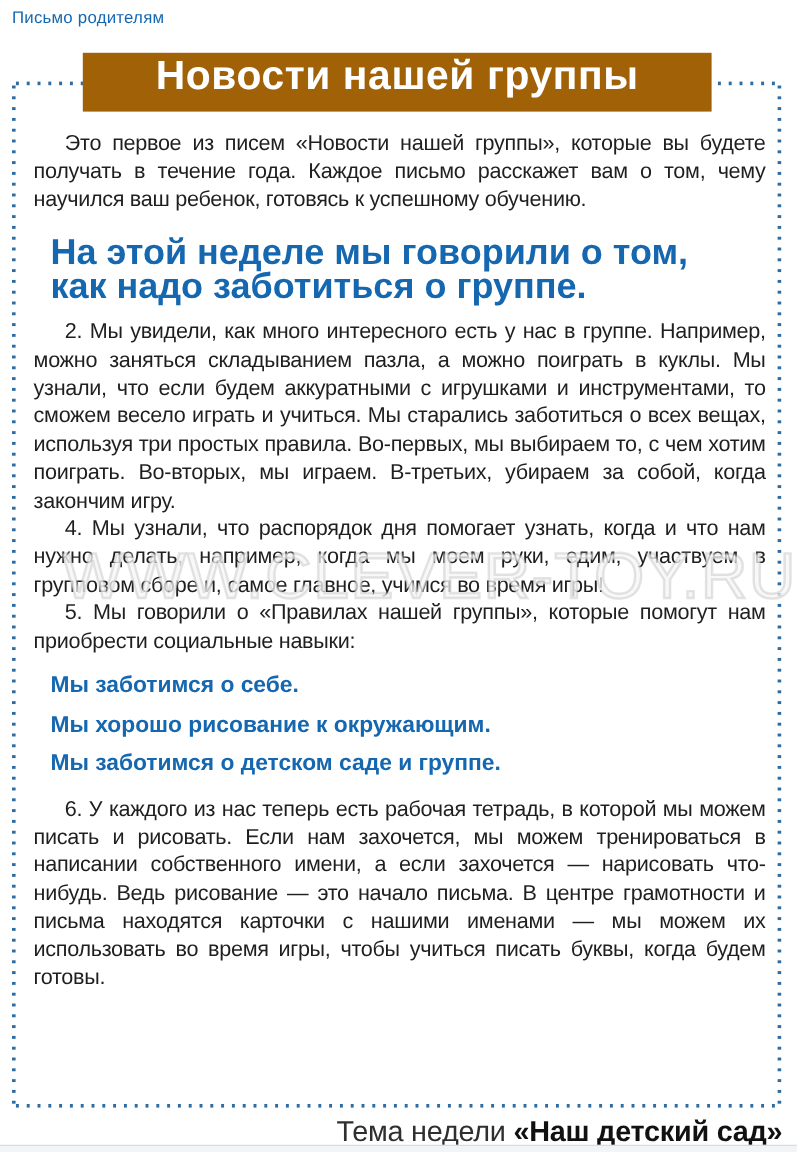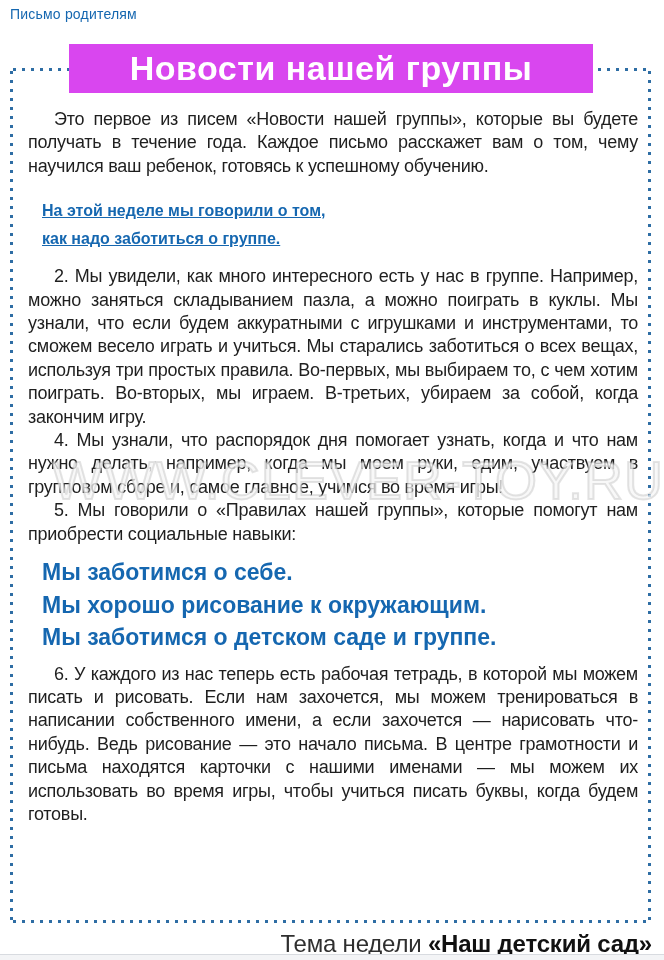--- a/index.html
+++ b/index.html
@@ -27,44 +27,44 @@
     background-image: radial-gradient(circle closest-side, #2e6da4 98%, rgba(46,109,164,0) 100%);
     background-size: 3px 9px; background-repeat: repeat-y;
   }
   .frame-top    { left: 10px; right: 13px; top: 68px; }
   .frame-bottom { left: 10px; right: 13px; top: 920px; }
   .frame-left   { left: 10px;  top: 68px; height: 855px; }
   .frame-right  { right: 13px; top: 68px; height: 855px; }
 
   .banner {
     position: absolute; left: 69px; top: 44px; width: 524px; height: 49px;
-    background: #d946ef;
-    display: flex; align-items: center; justify-content: center;
+    background: #a16207;
+    display: flex; justify-content: center;
   }
   .banner-title {
     color: #ffffff; font-weight: bold; font-size: 34px; letter-spacing: 0.5px;
     white-space: nowrap;
   }
 
   .content {
     position: absolute; left: 28px; right: 26px; top: 108px;
     font-size: 18px; line-height: 23.4px;
     text-align: justify; letter-spacing: -0.25px;
   }
   .content p { margin: 0; text-indent: 26px; }
   .week-heading {
     margin: 19px 0 12px 14px;
     color: #1567b0; font-weight: bold;
-    font-size: 16px; line-height: 28px;
-    text-align: left; letter-spacing: 0; text-decoration: underline;
+    font-size: 30px; line-height: 28px;
+    text-align: left; letter-spacing: 0;
   }
   .rules {
     margin: 10px 0 9px 14px;
     color: #1567b0; font-weight: bold;
-    font-size: 23px; line-height: 32.5px;
+    font-size: 19px; line-height: 32.5px;
     text-align: left; letter-spacing: 0;
   }
 
   .watermark {
     position: absolute; left: 0; right: 0; top: 449px;
     text-align: right; white-space: nowrap;
     font-weight: normal; font-size: 54px; letter-spacing: 1px;
     color: rgba(235,235,235,0.35);
     -webkit-text-stroke: 2px rgba(170,170,170,0.32);
     text-shadow: 0 1px 1px rgba(255,255,255,0.65);

